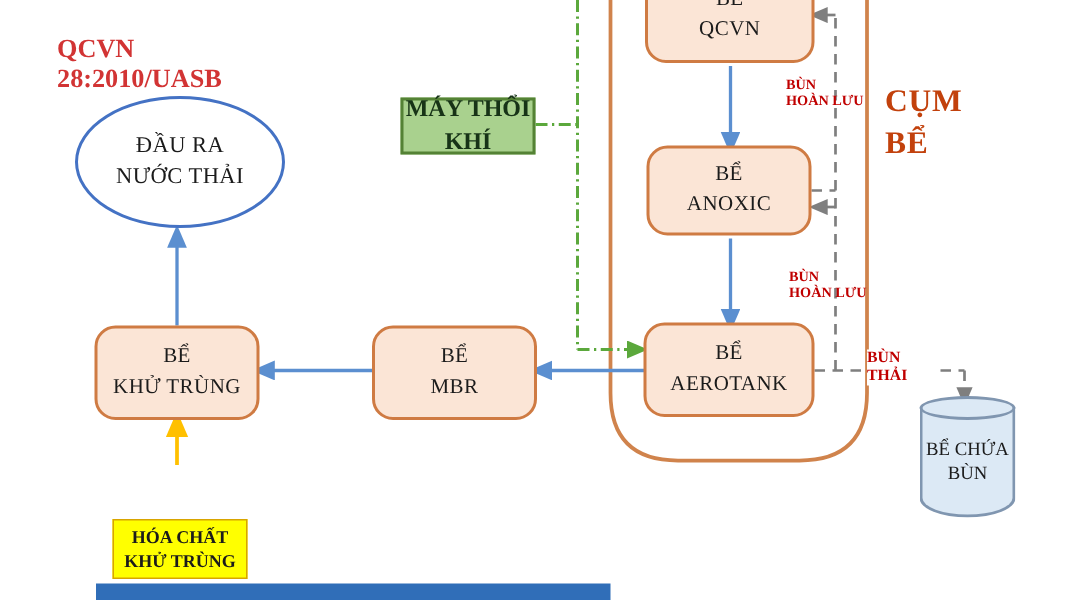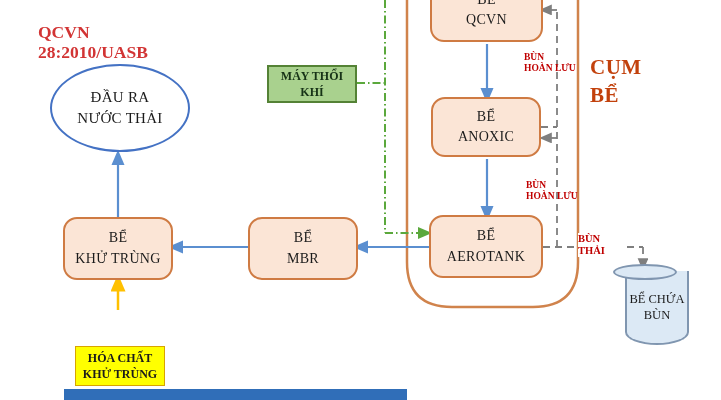--- a/index.html
+++ b/index.html
@@ -16,38 +16,38 @@
   .tank{
     background:#FBE5D6;border:2.5px solid #CF7B43;border-radius:14px;
     font-size:14px;line-height:1.45;letter-spacing:.3px;
   }
   .ellipse{
     background:#ffffff;border:2.5px solid #4472C4;border-radius:50%;
     font-size:15px;line-height:1.4;letter-spacing:.3px;
   }
   .blower{
     background:#A9D18E;border:2px solid #548235;
-    font-size:12px;font-weight:bold;line-height:1.35;color:#173317;
+    font-size:16px;font-weight:bold;line-height:1.35;color:#173317;
   }
   .chemical{
     background:#FFFF00;border:1.5px solid #D8A400;
     font-size:12px;font-weight:bold;line-height:1.35;margin-top:36px;
   }
   .label{position:absolute;z-index:3;}
   .qcvn{color:#D23434;font-weight:bold;font-size:17.5px;line-height:1.15;width:170px;}
   .cluster-label{color:#c2410c;font-weight:bold;font-size:21px;line-height:1.35;width:80px;letter-spacing:.5px;}
   .recirc{color:#C00000;font-weight:bold;font-size:9.5px;line-height:1.2;width:64px;}
   .waste{color:#C00000;font-weight:bold;font-size:10.5px;line-height:1.15;width:46px;background:#ffffff;}
   .cylinder{position:absolute;z-index:2;width:64px;height:81px;}
   .cyl-body{
     position:absolute;left:0;top:7px;width:64px;height:74px;box-sizing:border-box;
     background:#DCE9F5;border:2px solid #8096B0;border-top:none;
     border-radius:0 0 32px 32px / 0 0 13px 13px;
     display:flex;align-items:center;justify-content:center;text-align:center;
-    font-size:12.5px;line-height:1.3;color:#1b1b1b;margin-left:12px;
+    font-size:12.5px;line-height:1.3;color:#1b1b1b;
   }
   .cyl-top{
     position:absolute;left:0;top:0;width:64px;height:16px;box-sizing:border-box;
     background:#DCE9F5;border:2px solid #8096B0;border-radius:50%;
   }
   .bottom-bar{position:absolute;z-index:4;left:64px;top:389px;width:343px;height:11px;background:#306EB8;}
 </style>
 </head>
 <body>
 

